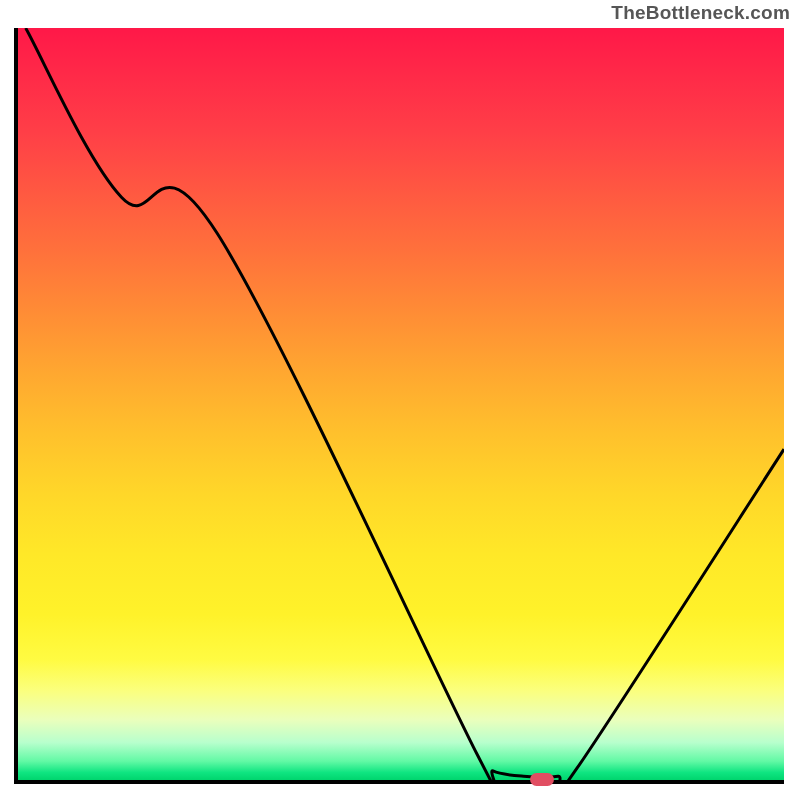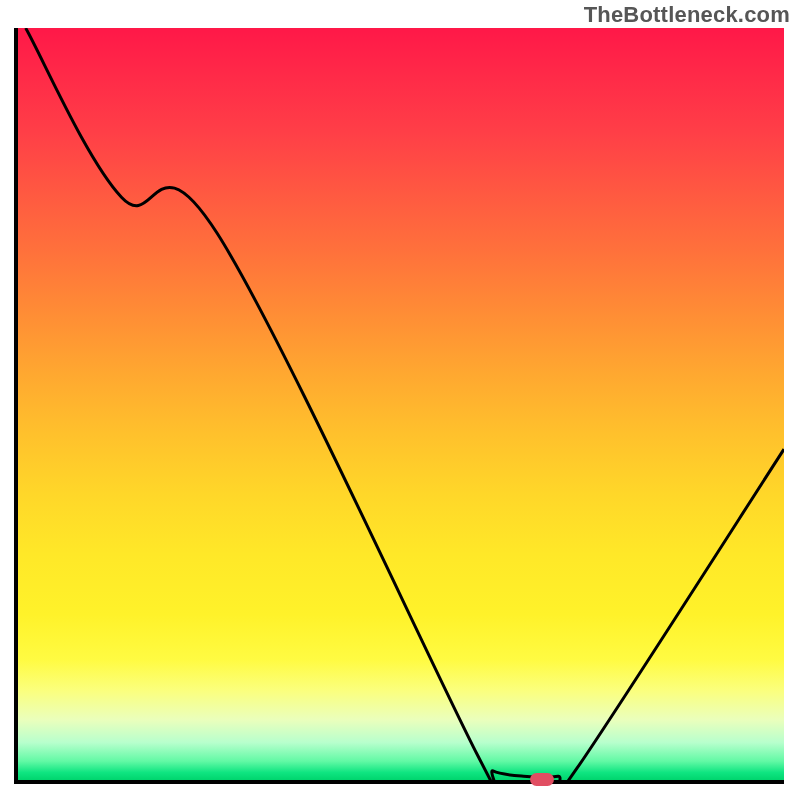--- a/index.html
+++ b/index.html
@@ -8,21 +8,21 @@
     height: 800px;
     background: #fff;
     font-family: Arial, Helvetica, sans-serif;
     position: relative;
   }
   .watermark {
     position: absolute;
     top: 2px;
     right: 10px;
     color: #565656;
-    font-size: 22px;
+    font-size: 19px;
     font-weight: bold;
     letter-spacing: 0.2px;
   }
   .chart-box {
     position: absolute;
     top: 28px;
     left: 14px;
     width: 770px;
     height: 756px;
     border-left: 4px solid #000;

